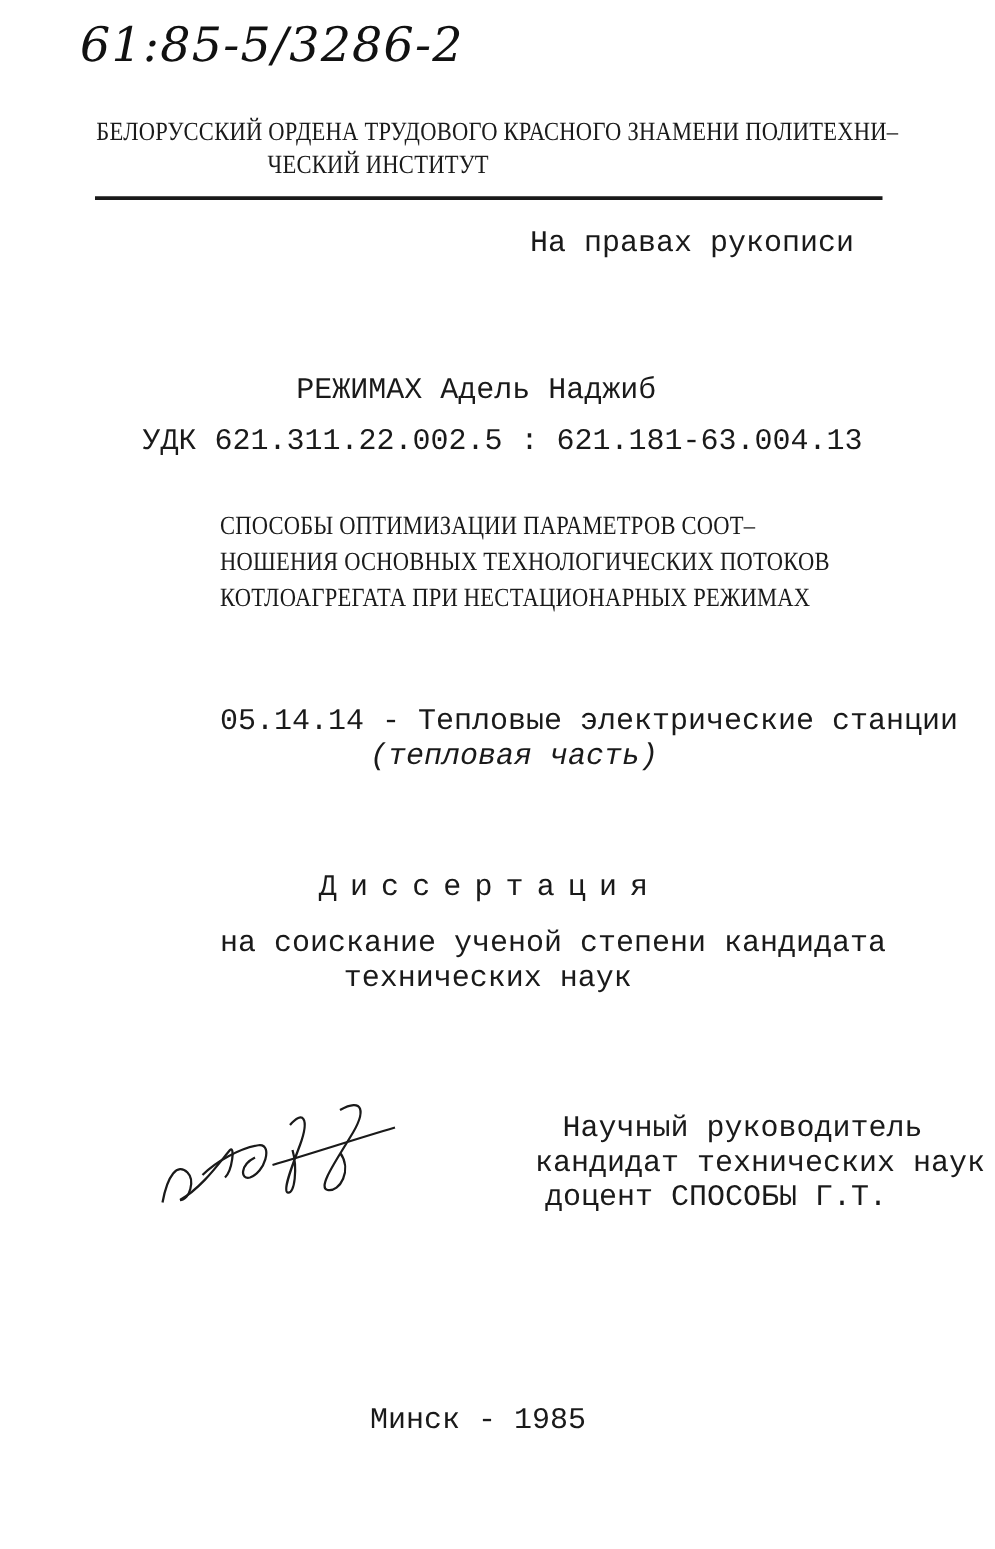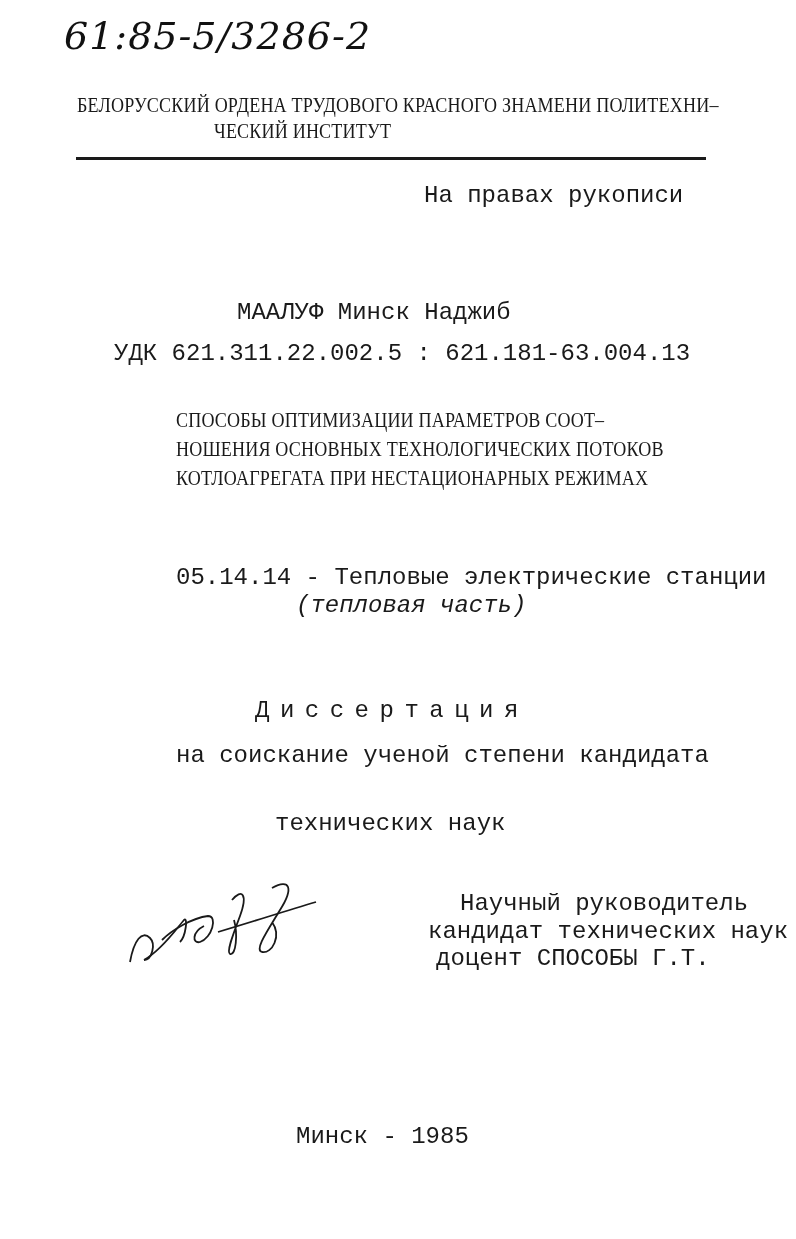--- a/index.html
+++ b/index.html
@@ -43,50 +43,50 @@
 
 <div>
   <div class="abs caps" style="left:77px; top:93px;">БЕЛОРУССКИЙ ОРДЕНА ТРУДОВОГО КРАСНОГО ЗНАМЕНИ ПОЛИТЕХНИ–</div>
   <div class="abs caps" style="left:214px; top:119px;">ЧЕСКИЙ ИНСТИТУТ</div>
 </div>
 
 <div class="rule"></div>
 
 <div class="abs mono" style="left:424px; top:182px;">На правах рукописи</div>
 
-<div class="abs mono" style="left:237px; top:299px;">МААЛУФ Минск Наджиб</div>
+<div class="abs mono" style="left:237px; top:299px;">РЕЖИМАХ Адель Наджиб</div>
 
 <div class="abs mono" style="left:114px; top:340px;">УДК 621.311.22.002.5 : 621.181-63.004.13</div>
 
 <div>
   <div class="abs caps" style="left:176px; top:408px;">СПОСОБЫ ОПТИМИЗАЦИИ ПАРАМЕТРОВ СООТ–</div>
   <div class="abs caps" style="left:176px; top:437px;">НОШЕНИЯ ОСНОВНЫХ ТЕХНОЛОГИЧЕСКИХ ПОТОКОВ</div>
   <div class="abs caps" style="left:176px; top:466px;">КОТЛОАГРЕГАТА ПРИ НЕСТАЦИОНАРНЫХ РЕЖИМАХ</div>
 </div>
 
 <div>
   <div class="abs mono" style="left:176px; top:564px;">05.14.14 - Тепловые электрические станции</div>
   <div class="abs mono" style="left:296px; top:592px;font-style:italic;">(тепловая часть)</div>
 </div>
 
 <div class="abs mono spaced" style="left:255px; top:697px;">Диссертация</div>
 
 <div>
   <div class="abs mono" style="left:176px; top:742px;">на соискание ученой степени кандидата</div>
-  <div class="abs mono" style="left:275px; top:770px;margin-top:40px;">технических наук</div>
+  <div class="abs mono" style="left:275px; top:770px;">технических наук</div>
 </div>
 
 <svg class="signature" viewBox="0 0 200 100">
   <path d="M8 82 C 12 60, 20 50, 28 58 C 34 64, 30 80, 22 80" fill="none" stroke="#1a1a1a" stroke-width="1.8"></path>
   <path d="M22 80 C 40 70, 55 48, 62 40 C 66 36, 64 56, 58 62" fill="none" stroke="#1a1a1a" stroke-width="1.8"></path>
   <path d="M40 60 C 50 50, 70 38, 86 36 C 96 36, 90 58, 78 62 C 70 64, 70 52, 82 46" fill="none" stroke="#1a1a1a" stroke-width="1.8"></path>
   <path d="M110 20 C 120 8, 126 14, 118 36 C 112 52, 104 72, 108 74 C 114 76, 116 54, 112 40" fill="none" stroke="#1a1a1a" stroke-width="1.8"></path>
   <path d="M150 8 C 168 -2, 172 8, 158 30 C 146 50, 132 70, 140 72 C 150 74, 160 56, 150 42" fill="none" stroke="#1a1a1a" stroke-width="1.8"></path>
   <path d="M96 52 C 130 42, 160 32, 194 22" fill="none" stroke="#1a1a1a" stroke-width="1.8"></path>
 </svg>
 
 <div>
-  <div class="abs mono" style="left:460px; top:890px;">Научный руководитель</div>
+  <div class="abs mono" style="left:450px; top:890px;">Научный руководитель</div>
   <div class="abs mono" style="left:428px; top:918px;">кандидат технических наук</div>
   <div class="abs mono" style="left:436px; top:945px;">доцент СПОСОБЫ Г.Т.</div>
 </div>
 
 <div class="abs mono" style="left:296px; top:1123px;">Минск - 1985</div>
 
 </body></html>

